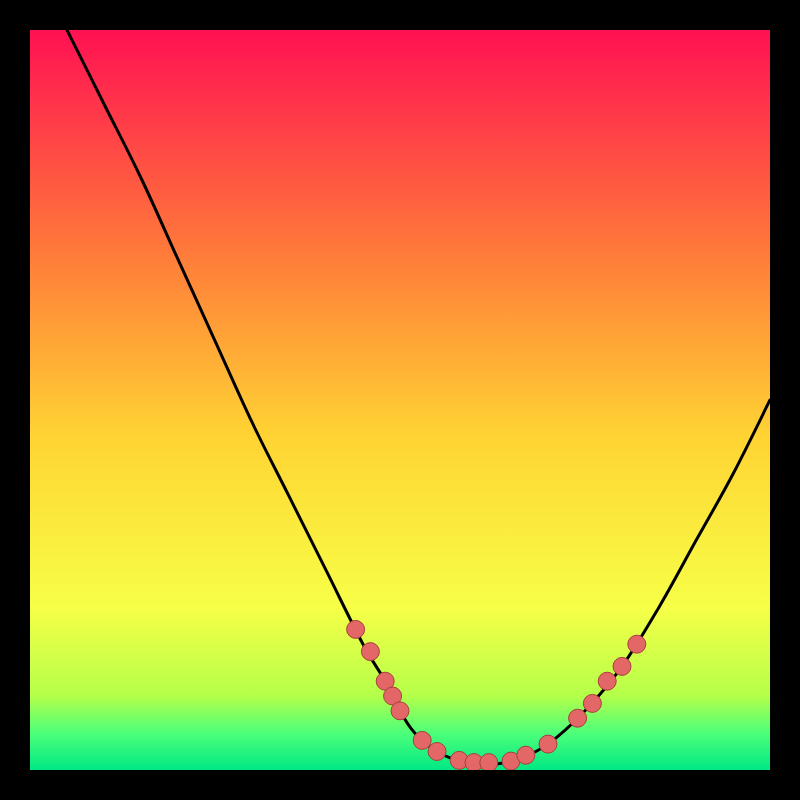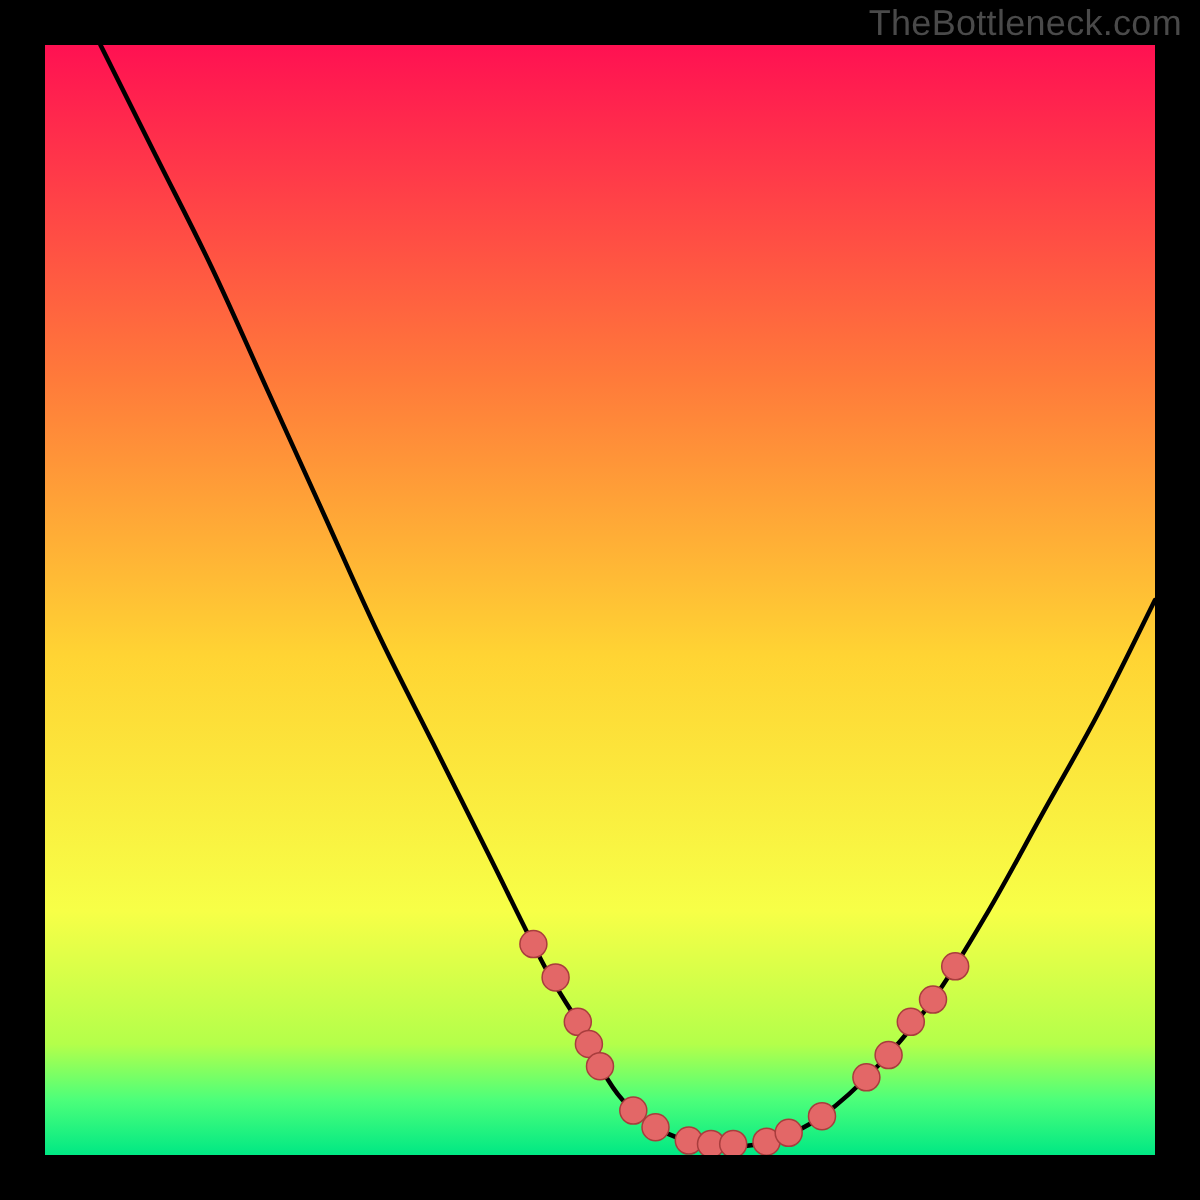--- a/index.html
+++ b/index.html
@@ -37,21 +37,20 @@
   }
   svg {
     display: block;
   }
 </style>
 </head>
 <body>
 
 <div class="frame">
 
-  <div class="attribution">TheBottleneck.com</div>
 
   <div class="plot-area">
     <svg id="chart-svg" width="740" height="740" viewBox="0 0 740 740">
       <defs>
         <linearGradient id="bg-grad" x1="0" y1="0" x2="0" y2="1">
           <stop id="g0" offset="0%" stop-color="#ff1152"></stop>
           <stop id="g1" offset="30%" stop-color="#ff7a3a"></stop>
           <stop id="g2" offset="55%" stop-color="#ffd433"></stop>
           <stop id="g3" offset="78%" stop-color="#f7ff47"></stop>
           <stop id="g4" offset="90%" stop-color="#b4ff4a"></stop>

